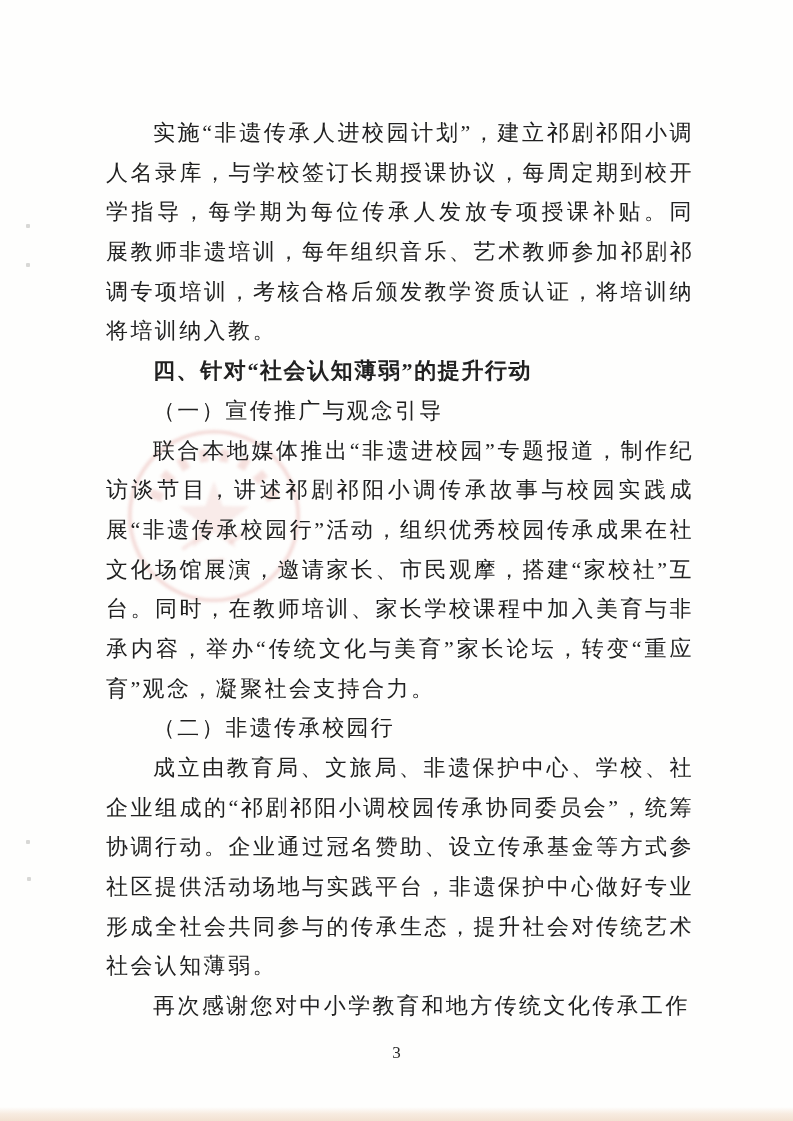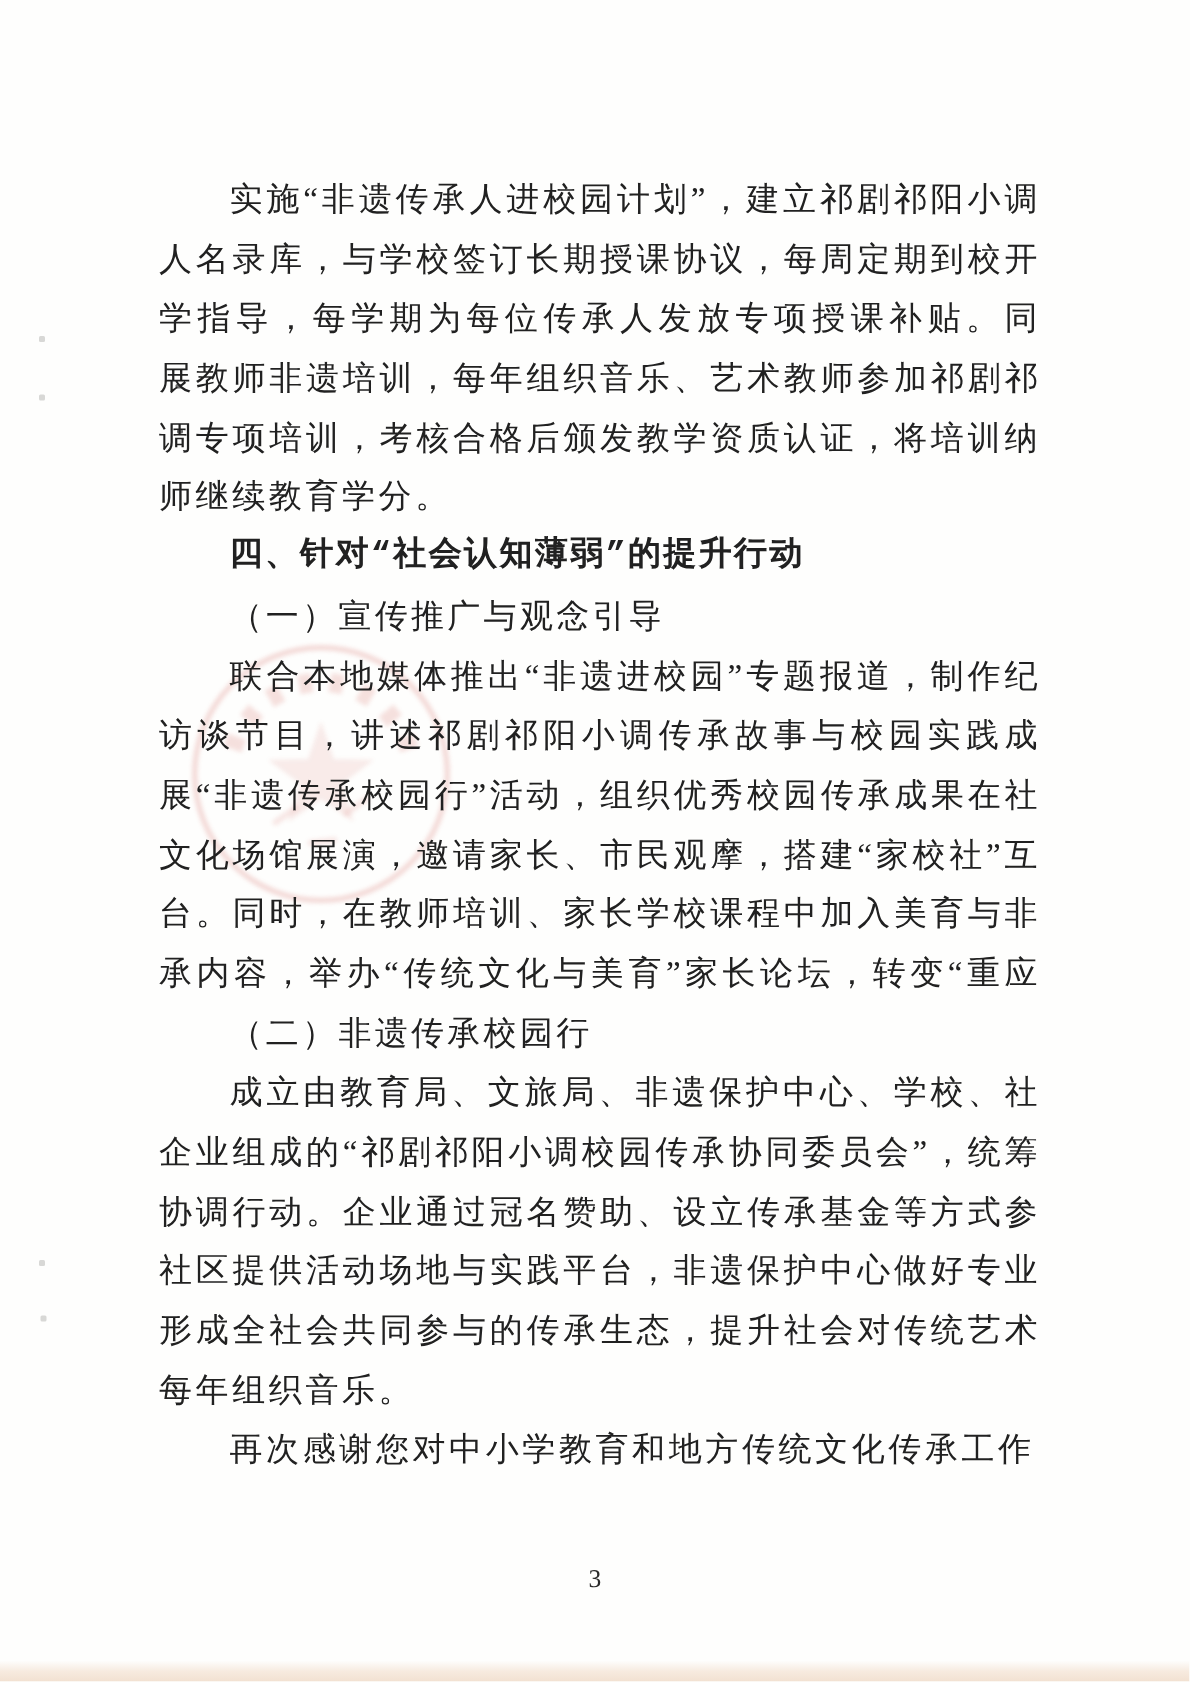--- a/index.html
+++ b/index.html
@@ -26,21 +26,21 @@
   }
   .ln { height: 39.7px; overflow: hidden; }
   .just {
     text-align: justify;
     text-align-last: justify;
     text-justify: inter-character;
   }
   .indent { padding-left: 47px; }
   .h1 {
     font-weight: 700;
-    font-family: Liberation Mono, monospace;
+    font-family: Liberation Serif, serif;
     letter-spacing: 1.6px;
   }
   .h2 { font-weight: 400; letter-spacing: 2.2px; }
   
   .pagenum {
     position: absolute;
     left: 0; top: 1043px; width: 100%;
     text-align: center;
     font-size: 17px;
     color: #2a2a2a;
@@ -99,40 +99,41 @@
       </g>
     </g>
   </svg>
 
   <div class="textblock">
     <div class="ln just indent">实施“非遗传承人进校园计划”，建立祁剧祁阳小调传承</div>
     <div class="ln just">人名录库，与学校签订长期授课协议，每周定期到校开展教</div>
     <div class="ln just">学指导，每学期为每位传承人发放专项授课补贴。同时，开</div>
     <div class="ln just">展教师非遗培训，每年组织音乐、艺术教师参加祁剧祁阳小</div>
     <div class="ln just">调专项培训，考核合格后颁发教学资质认证，将培训纳入教</div>
-    <div class="ln">师继续教育学分。</div>
+    <div class="ln">将培训纳入教。</div>
 
     <div class="ln h1 indent">四、针对“社会认知薄弱”的提升行动</div>
     <div class="ln h2 indent">（一）宣传推广与观念引导</div>
 
     <div class="ln just indent">联合本地媒体推出“非遗进校园”专题报道，制作纪录片、</div>
     <div class="ln just">访谈节目，讲述祁剧祁阳小调传承故事与校园实践成果。开</div>
     <div class="ln just">展“非遗传承校园行”活动，组织优秀校园传承成果在社区、</div>
     <div class="ln just">文化场馆展演，邀请家长、市民观摩，搭建“家校社”互动平</div>
     <div class="ln just">台。同时，在教师培训、家长学校课程中加入美育与非遗传</div>
     <div class="ln just">承内容，举办“传统文化与美育”家长论坛，转变“重应试轻美</div>
+    <div class="ln">育”观念，凝聚社会支持合力。</div>
 
     <div class="ln h2 indent">（二）非遗传承校园行</div>
 
     <div class="ln just indent">成立由教育局、文旅局、非遗保护中心、学校、社区、</div>
     <div class="ln just">企业组成的“祁剧祁阳小调校园传承协同委员会”，统筹资源、</div>
     <div class="ln just">协调行动。企业通过冠名赞助、设立传承基金等方式参与，</div>
     <div class="ln just">社区提供活动场地与实践平台，非遗保护中心做好专业指导，</div>
     <div class="ln just">形成全社会共同参与的传承生态，提升社会对传统艺术的关</div>
-    <div class="ln">每年组织音乐。</div>
+    <div class="ln">社会认知薄弱。</div>
 
     <div class="ln indent">再次感谢您对中小学教育和地方传统文化传承工作的</div>
   </div>
 
   <div class="pagenum">3</div>
 
   <div class="bottom-band"></div>
   <div class="speck light" style="left:26px; top:224px;"></div>
   <div class="speck light" style="left:26px; top:263px;"></div>
   <div class="speck light" style="left:26px; top:840px;"></div>

